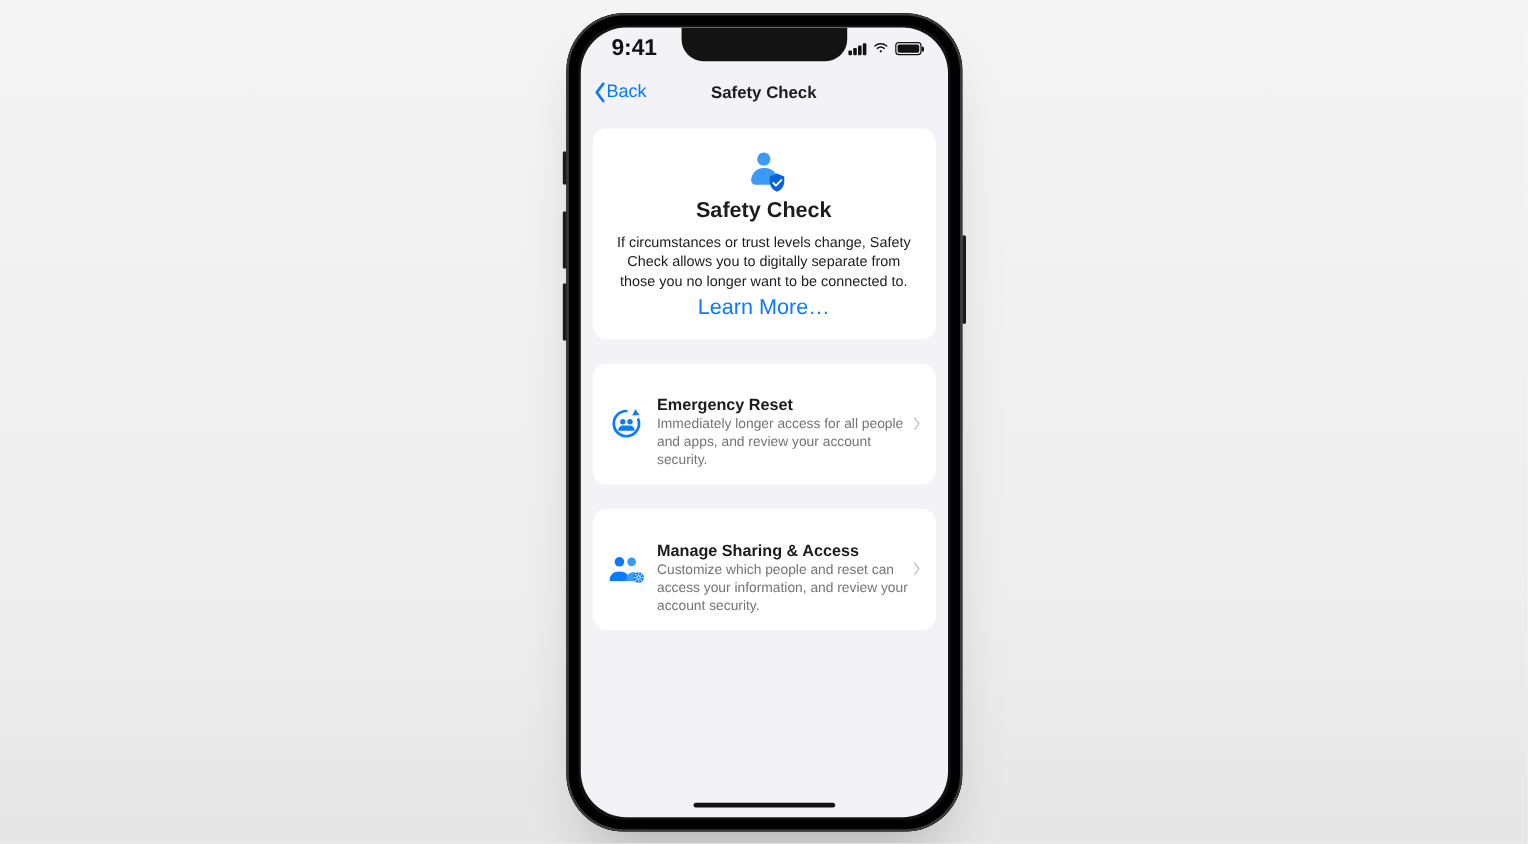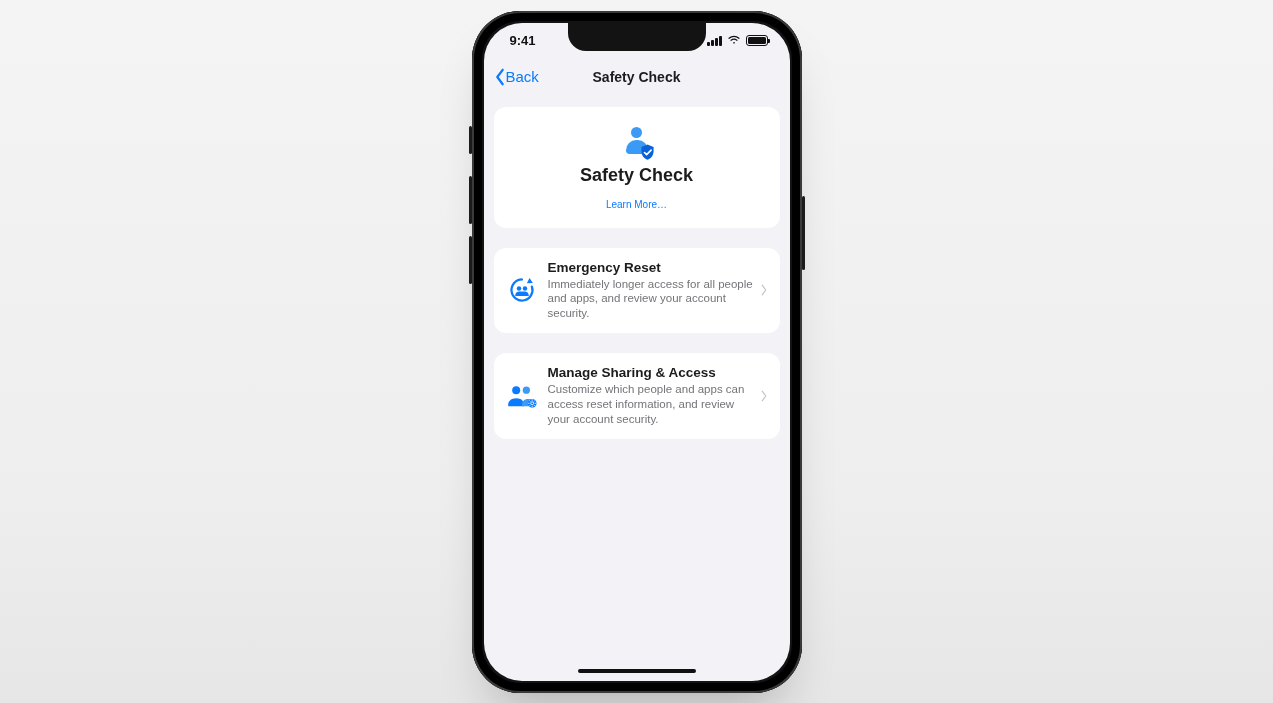--- a/index.html
+++ b/index.html
@@ -42,21 +42,21 @@
   .notch{
     position:absolute;top:0;left:50%;transform:translateX(-50%);
     width:138px;height:28px;background:var(--phone-black);
     border-bottom-left-radius:18px;border-bottom-right-radius:18px;
     z-index:5;
   }
 
   
   .status{
     height:36px;display:flex;align-items:center;justify-content:space-between;
-    padding:0 22px 0 26px;font-size:13px;font-weight:600;color:#111;gap:24px;
+    padding:0 22px 0 26px;font-size:19px;font-weight:600;color:#111;gap:24px;
   }
   .status .right{display:flex;align-items:center;gap:5px;}
   .sig{display:inline-flex;align-items:flex-end;gap:1.5px;height:10px;}
   .sig span{width:2.5px;background:#111;border-radius:1px;display:inline-block;}
   .sig span:nth-child(1){height:4px}.sig span:nth-child(2){height:6px}.sig span:nth-child(3){height:8px}.sig span:nth-child(4){height:10px}
   .wifi{width:14px;height:14px;}
   .bat{width:22px;height:11px;border:1px solid #111;border-radius:3px;position:relative;padding:1px;box-sizing:border-box;}
   .bat::after{content:"";position:absolute;right:-3px;top:2.5px;width:2px;height:4px;background:#111;border-radius:0 1px 1px 0;}
   .bat i{display:block;width:100%;height:100%;background:#111;border-radius:1.5px;}
 
@@ -68,29 +68,29 @@
 
   .content{padding:12px 10px 0 10px;}
   .card{background:var(--card-bg);border-radius:12px;padding:20px 16px 16px 16px;text-align:center;}
   .hero-icon{width:32px;height:32px;margin:0 auto 6px auto;position:relative;}
   .hero-icon .head{width:11px;height:11px;background:#3c9af7;border-radius:50%;margin:0 auto;}
   .hero-icon .body{width:22px;height:14px;background:#3c9af7;border-radius:11px 11px 4px 4px;margin:2px auto 0 auto;}
   .hero-icon .badge{position:absolute;right:-2px;bottom:-2px;width:15px;height:17px;}
 
   .card h2{margin:6px 0 8px 0;font-size:18px;font-weight:700;color:var(--text);}
   .card p{margin:0 0 4px 0;font-size:12px;line-height:1.35;color:var(--text);}
-  .card .learn{display:inline-block;font-size:10px;color:var(--link);cursor:pointer;}
+  .card .learn{display:inline-block;font-size:18px;color:var(--link);cursor:pointer;}
 
   .row-card{
     background:var(--card-bg);border-radius:12px;margin-top:20px;
     display:flex;align-items:center;padding:12px 10px 12px 12px;cursor:pointer;
   }
   .row-card .icn{width:32px;height:32px;flex:0 0 32px;display:flex;align-items:center;justify-content:center;margin-right:10px;}
   .row-card .txt{flex:1;min-width:0;}
-  .row-card .ttl{font-size:13.5px;font-weight:600;color:var(--text);margin-bottom:2px;}
+  .row-card .ttl{font-size:13.5px;font-weight:600;color:var(--text);margin-bottom:2px;margin-top:15px;}
   .row-card .sub{font-size:11.5px;line-height:1.3;color:var(--sub);}
   .row-card .chev{flex:0 0 10px;color:var(--chev);}
   .row-card .chev svg{width:8px;height:12px;display:block;}
 
   .home-ind{position:absolute;bottom:8px;left:50%;transform:translateX(-50%);width:118px;height:4px;background:#111;border-radius:3px;}
 </style>
 </head>
 <body>
 
 <div class="stage">
@@ -140,20 +140,21 @@
         <div class="card">
           <div class="hero-icon">
             <div class="head"></div>
             <div class="body"></div>
             <svg class="badge" viewBox="0 0 24 28">
               <path d="M12 1 2 5v7c0 7 4.5 12 10 14 5.5-2 10-7 10-14V5L12 1z" fill="#0a63d6"></path>
               <path d="M7 14l3.5 3.5L18 10" stroke="#fff" stroke-width="2.6" stroke-linecap="round" stroke-linejoin="round" fill="none"></path>
             </svg>
           </div>
           <h2>Safety Check</h2>
+          <p>If circumstances or trust levels change, Safety Check allows you to digitally separate from those you no longer want to be connected to.</p>
           <span class="learn">Learn More…</span>
         </div>
 
         <div class="row-card">
           <div class="icn">
             <svg viewBox="0 0 40 40" width="30" height="30">
               <path d="M20 6a14 14 0 1 0 13.2 9.4" fill="none" stroke="#0a7aff" stroke-width="3" stroke-linecap="round"></path>
               <path d="M30 4l4.5 6.5L26.5 11z" fill="#0a7aff"></path>
               <circle cx="16" cy="18" r="3" fill="#0a7aff"></circle>
               <circle cx="24" cy="18" r="3" fill="#0a7aff"></circle>
@@ -187,21 +188,21 @@
                   <line x1="39.5" y1="28" x2="41.5" y2="28"></line>
                 <line x1="32.1" y1="24.1" x2="33.5" y2="25.5"></line>
                   <line x1="38.5" y1="30.5" x2="39.9" y2="31.9"></line>
                 <line x1="39.9" y1="24.1" x2="38.5" y2="25.5"></line>
                   <line x1="33.5" y1="30.5" x2="32.1" y2="31.9"></line>
               </g>
             </svg>
           </div>
           <div class="txt">
             <div class="ttl">Manage Sharing &amp; Access</div>
-            <div class="sub">Customize which people and apps can access reset information, and review your account security.</div>
+            <div class="sub">Customize which people and reset can access your information, and review your account security.</div>
           </div>
           <div class="chev">
             <svg viewBox="0 0 12 20">
                 <path d="M3 2l6 8-6 8" stroke="#c4c4c9" stroke-width="2" stroke-linecap="round" stroke-linejoin="round" fill="none"></path>
               </svg>
           </div>
         </div>
       </div>
 
       <div class="home-ind"></div>

